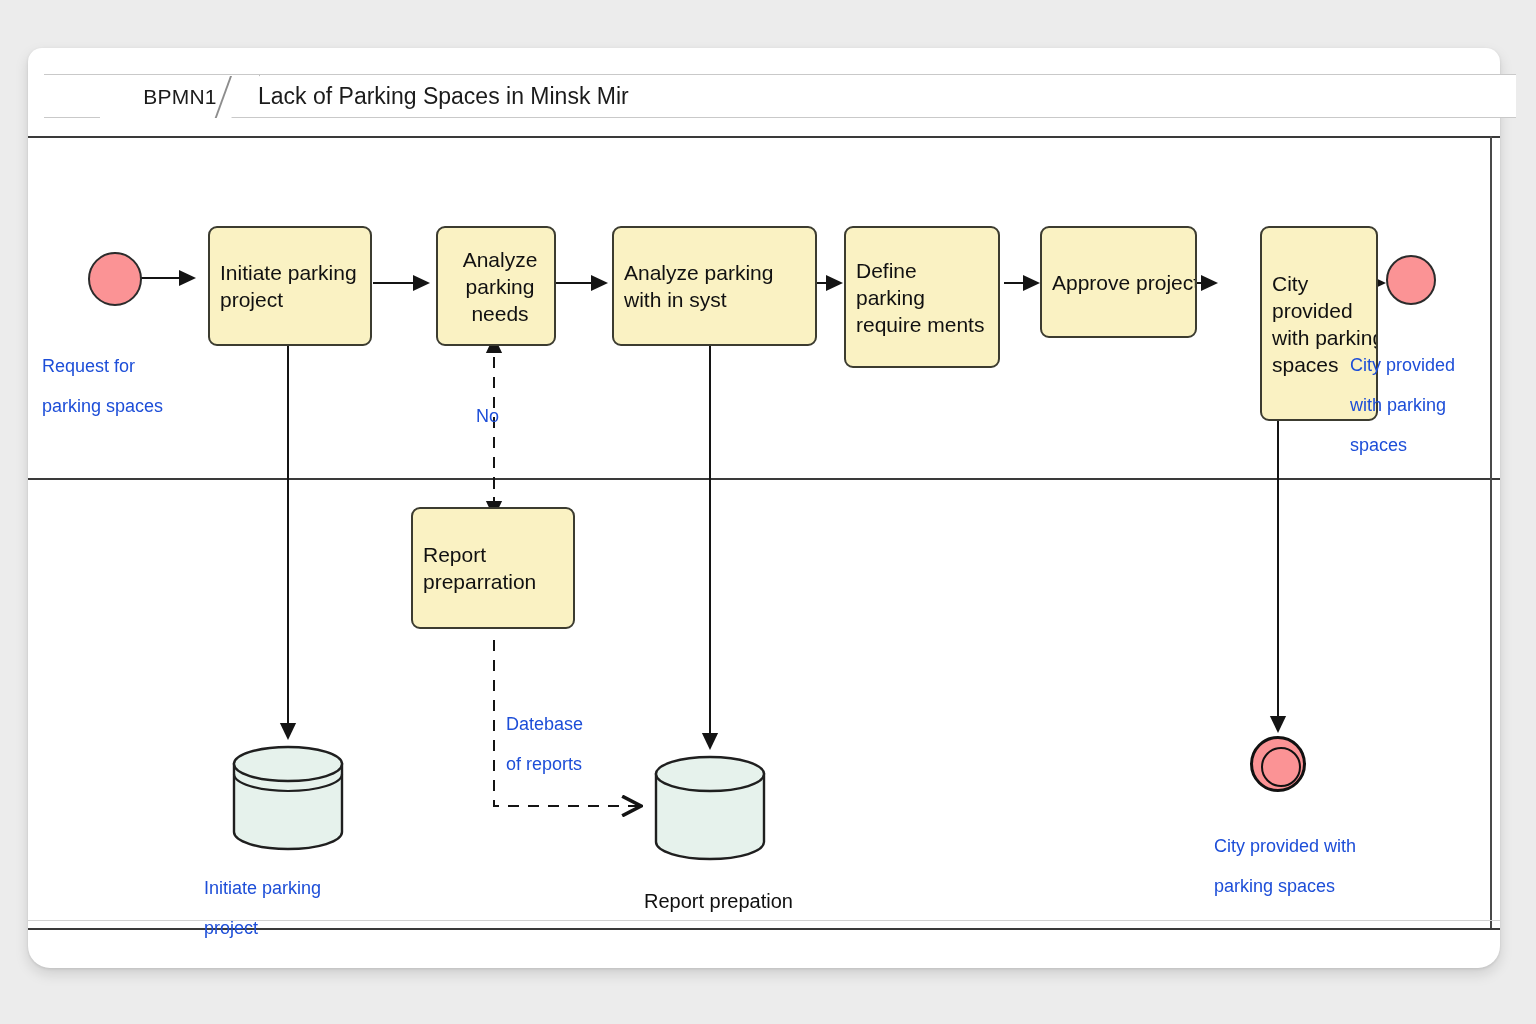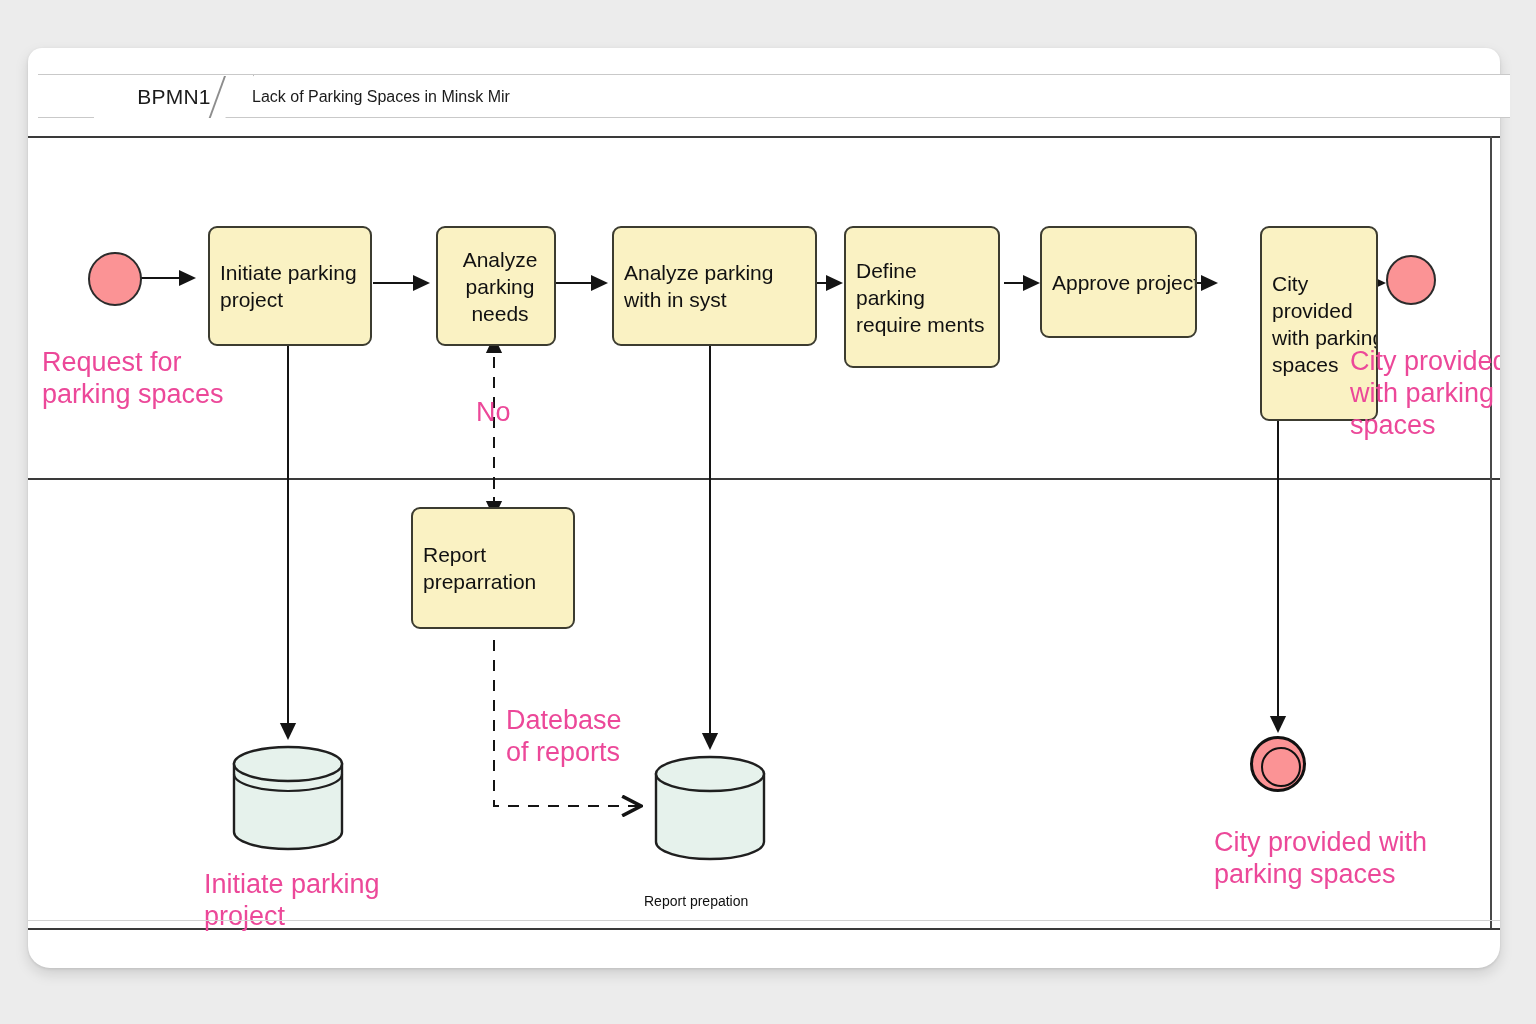--- a/index.html
+++ b/index.html
@@ -36,21 +36,21 @@
     left: 0px;
     top: 872px;
     width: 1472px;
     height: 1px;
     background: #d2d2d2;
   }
 
   
   .tabstrip {
     position: absolute;
-    left: 10px;
+    left: 16px;
     top: 26px;
     width: 1472px;
     height: 44px;
     border-top: 1px solid #c9c9c9;
     border-bottom: 1px solid #c9c9c9;
     background: #ffffff;
     box-sizing: border-box;
   }
   .tab {
     position: absolute;
@@ -85,21 +85,21 @@
     background: #8d8d8d;
     transform: skewX(-20deg);
     transform-origin: top left;
   }
   .doc-title {
     position: absolute;
     left: 214px;
     top: 0px;
     height: 43px;
     line-height: 43px;
-    font-size: 16px;
+    font-size: 23px;
     color: #1b1b1b;
     white-space: nowrap;
   }
 
   
   .pool-rule {
     position: absolute;
     height: 0;
     border-top: 2px solid #3a3a3a;
   }
@@ -179,28 +179,28 @@
   }
 
   
   .cyl {
     position: absolute;
   }
 
   
   .label {
     position: absolute;
-    font-size: 27px;
-    line-height: 32px;
-    color: #ec4899;
+    font-size: 18px;
+    line-height: 40px;
+    color: #1d4ed8;
     white-space: pre-line;
   }
   .label-small {
     position: absolute;
-    font-size: 14px;
+    font-size: 20px;
     line-height: 26px;
     color: #101010;
     white-space: pre-line;
   }
 
   svg.edges {
     position: absolute;
     left: 0;
     top: 0;
     width: 1472px;

